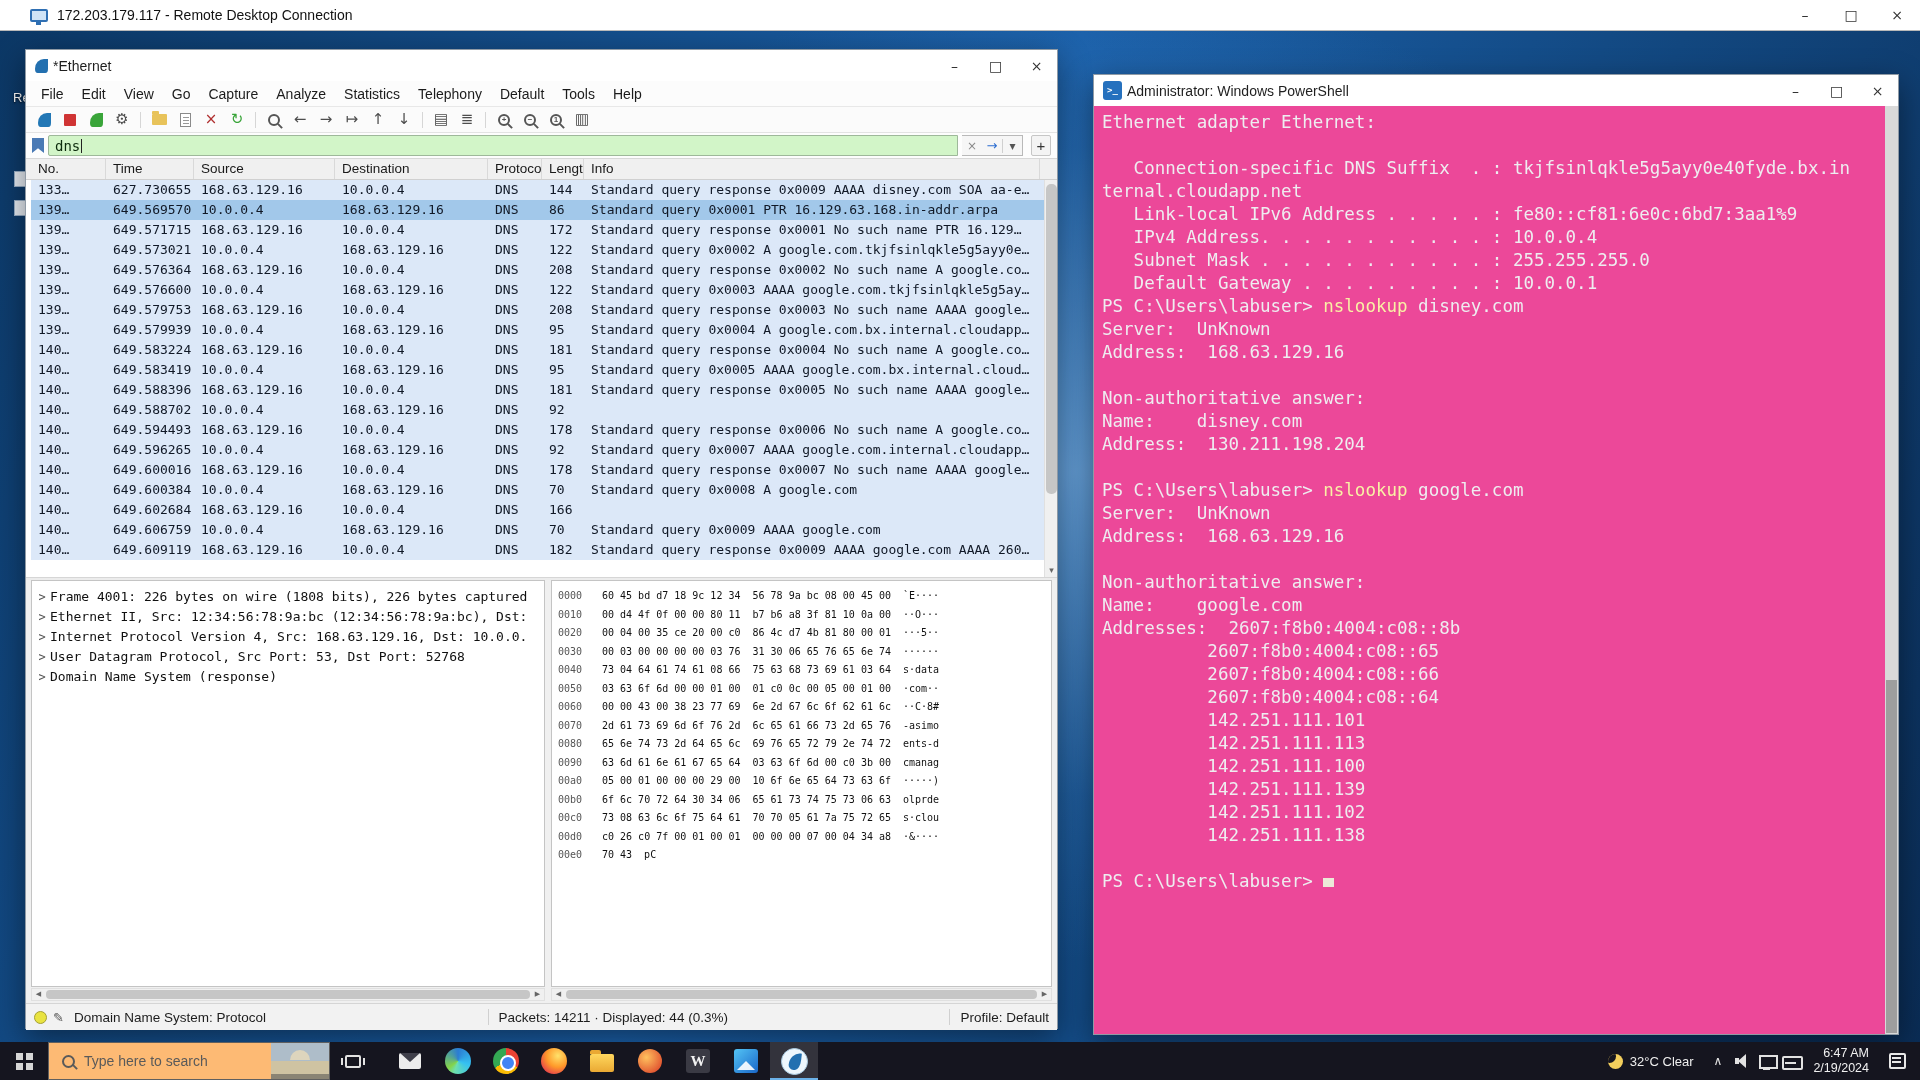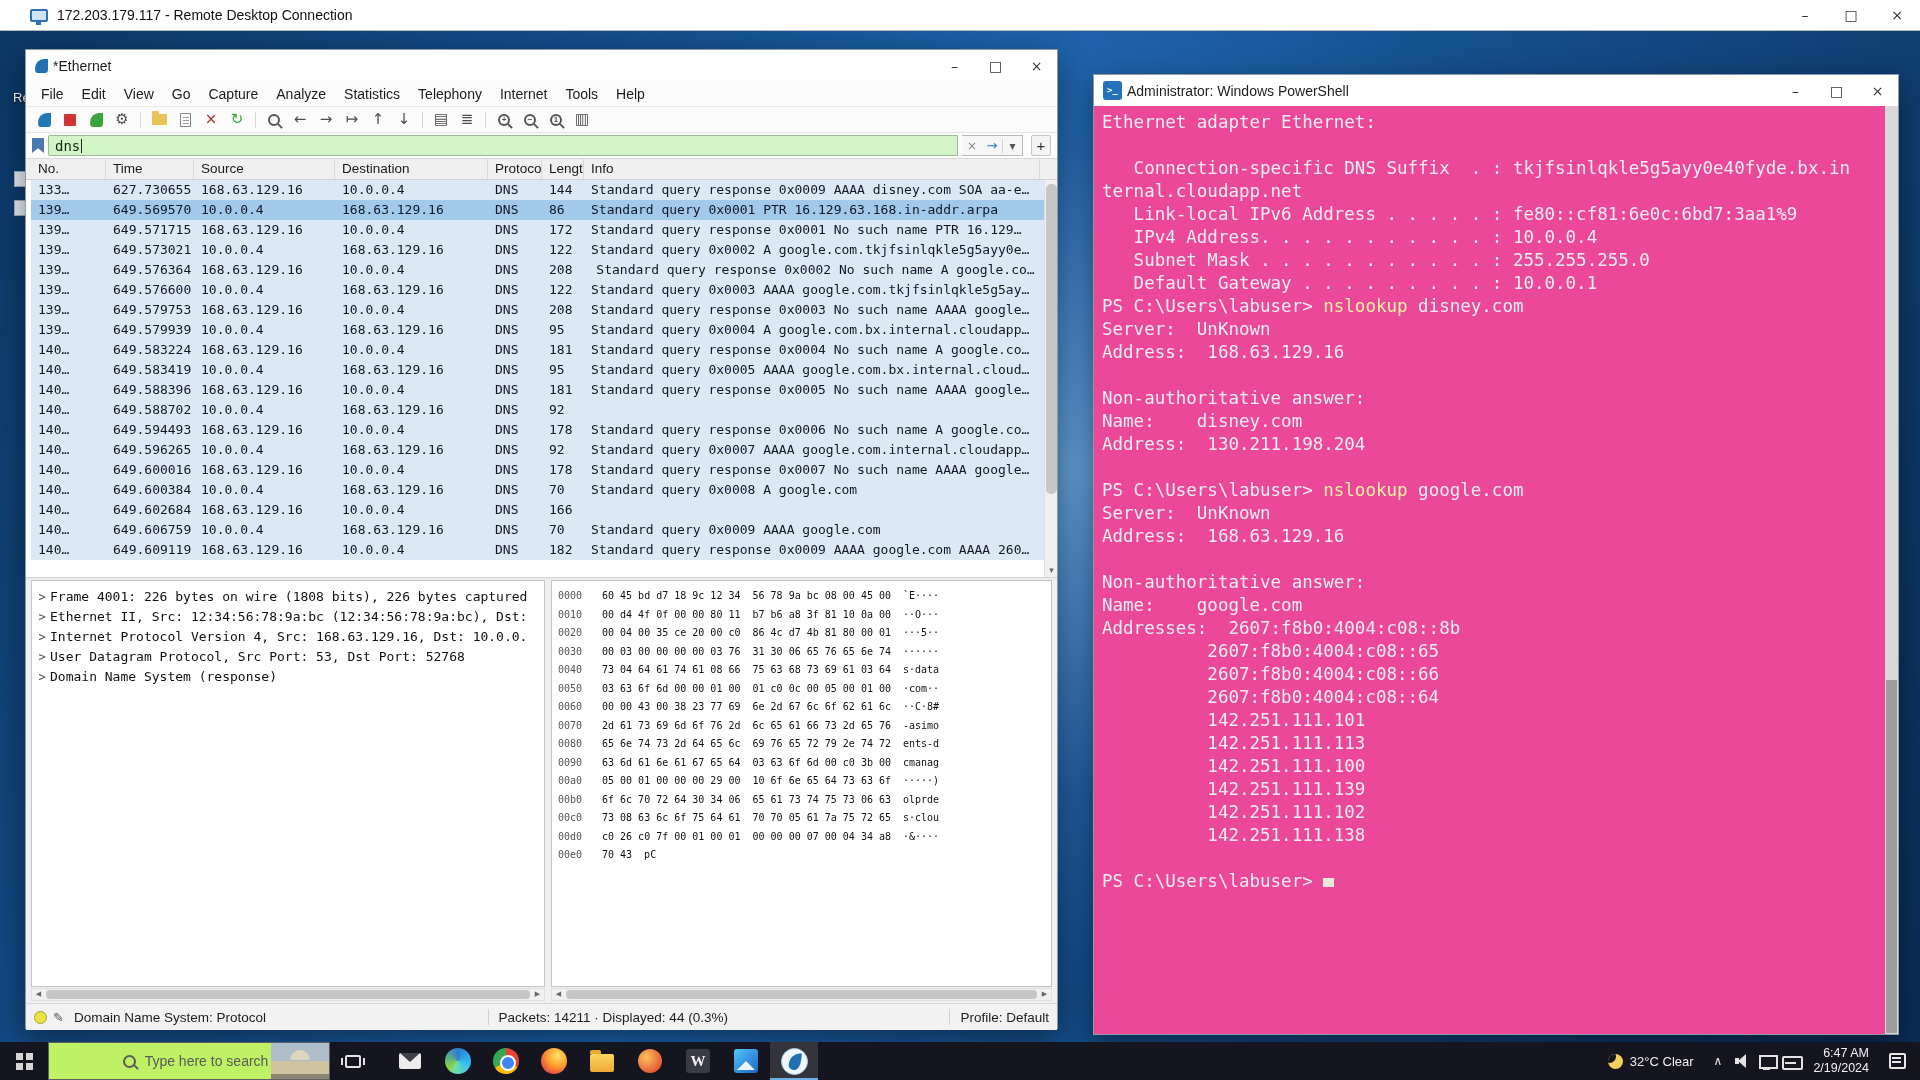--- a/index.html
+++ b/index.html
@@ -99,21 +99,21 @@
 .seg-w{color:#eeedf0;}
 .seg-y{color:#f9f1a5;}
 .seg-cursor{display:inline-block;width:11px;height:9px;background:#ece9d8;}
 .ps-scroll{position:absolute;right:0;top:0;width:13px;height:100%;background:#d9d9d9;}
 .ps-thumb{position:absolute;left:1px;width:11px;bottom:1px;height:38%;background:#9e9e9e;}
 
 
 .taskbar{position:absolute;left:0;top:1042px;width:1920px;height:38px;background:#15151f;display:flex;align-items:stretch;z-index:40;}
 .start-btn{width:48px;display:flex;align-items:center;justify-content:center;}
 .win-logo{width:17px;height:17px;display:block;background-image:linear-gradient(#d6d6d6,#d6d6d6),linear-gradient(#d6d6d6,#d6d6d6),linear-gradient(#d6d6d6,#d6d6d6),linear-gradient(#d6d6d6,#d6d6d6);background-size:7px 7px;background-position:0 0,10px 0,0 10px,10px 10px;background-repeat:no-repeat;}
-.search-box{width:282px;background:#bef264;border:1px solid #5f5f5f;display:flex;align-items:center;position:relative;justify-content:center;}
+.search-box{width:282px;background:#fdba74;border:1px solid #5f5f5f;display:flex;align-items:center;position:relative;}
 .search-mag{width:13px;height:13px;border:2px solid #5a5a5a;border-radius:50%;position:relative;margin:0 9px 0 13px;display:block;flex:none;}
 .search-mag::after{content:"";position:absolute;right:-3px;bottom:-4px;width:2px;height:6px;background:#5a5a5a;transform:rotate(-45deg);}
 .search-text{font-size:14px;color:#5a5a5a;white-space:nowrap;}
 .search-promo{position:absolute;right:0;top:0;width:58px;height:36px;display:block;background:linear-gradient(#aebdc9 0 50%,#cfc3a2 50% 85%,#8a8474 85%);}
 .search-promo::before{content:"";position:absolute;left:19px;top:7px;width:20px;height:10px;border-radius:10px 10px 0 0;background:#ddd5bd;}
 .task-view{width:46px;display:flex;align-items:center;justify-content:center;}
 .tv{width:16px;height:13px;border:2px solid #e2e2e2;border-radius:2px;position:relative;display:block;}
 .tv::before{content:"";position:absolute;left:-6px;top:1px;width:2px;height:7px;background:#e2e2e2;}
 .tv::after{content:"";position:absolute;right:-6px;top:1px;width:2px;height:7px;background:#e2e2e2;}
 .tb-apps{display:flex;margin-left:10px;}
@@ -187,21 +187,21 @@
     </div>
     <div class="ws-menubar">
         <span class="menu-item">File</span>
         <span class="menu-item">Edit</span>
         <span class="menu-item">View</span>
         <span class="menu-item">Go</span>
         <span class="menu-item">Capture</span>
         <span class="menu-item">Analyze</span>
         <span class="menu-item">Statistics</span>
         <span class="menu-item">Telephony</span>
-        <span class="menu-item">Internet</span>
+        <span class="menu-item">Default</span>
         <span class="menu-item">Tools</span>
         <span class="menu-item">Help</span>
       </div>
     <div class="ws-toolbar">
         <span class="tb-btn">
           <span class="fin-shape" style="background: rgb(34, 119, 181);"></span>
         </span>
         <span class="tb-btn">
           <span class="sq-shape" style="background: rgb(208, 52, 52);"></span>
         </span>
@@ -335,21 +335,21 @@
           <span class="pl-cell" style="width: 42px;">122</span>
           <span class="pl-cell" style="width: 456px;">Standard query 0x0002 A google.com.tkjfsinlqkle5g5ayy0e…</span>
         </div>
         <div class="pl-row">
           <span class="pl-cell" style="width: 75px;">139…</span>
           <span class="pl-cell" style="width: 88px;">649.576364</span>
           <span class="pl-cell" style="width: 141px;">168.63.129.16</span>
           <span class="pl-cell" style="width: 153px;">10.0.0.4</span>
           <span class="pl-cell" style="width: 54px;">DNS</span>
           <span class="pl-cell" style="width: 42px;">208</span>
-          <span class="pl-cell" style="width: 456px; text-align: center;">Standard query response 0x0002 No such name A google.co…</span>
+          <span class="pl-cell" style="width: 456px;">Standard query response 0x0002 No such name A google.co…</span>
         </div>
         <div class="pl-row">
           <span class="pl-cell" style="width: 75px;">139…</span>
           <span class="pl-cell" style="width: 88px;">649.576600</span>
           <span class="pl-cell" style="width: 141px;">10.0.0.4</span>
           <span class="pl-cell" style="width: 153px;">168.63.129.16</span>
           <span class="pl-cell" style="width: 54px;">DNS</span>
           <span class="pl-cell" style="width: 42px;">122</span>
           <span class="pl-cell" style="width: 456px;">Standard query 0x0003 AAAA google.com.tkjfsinlqkle5g5ay…</span>
         </div>

